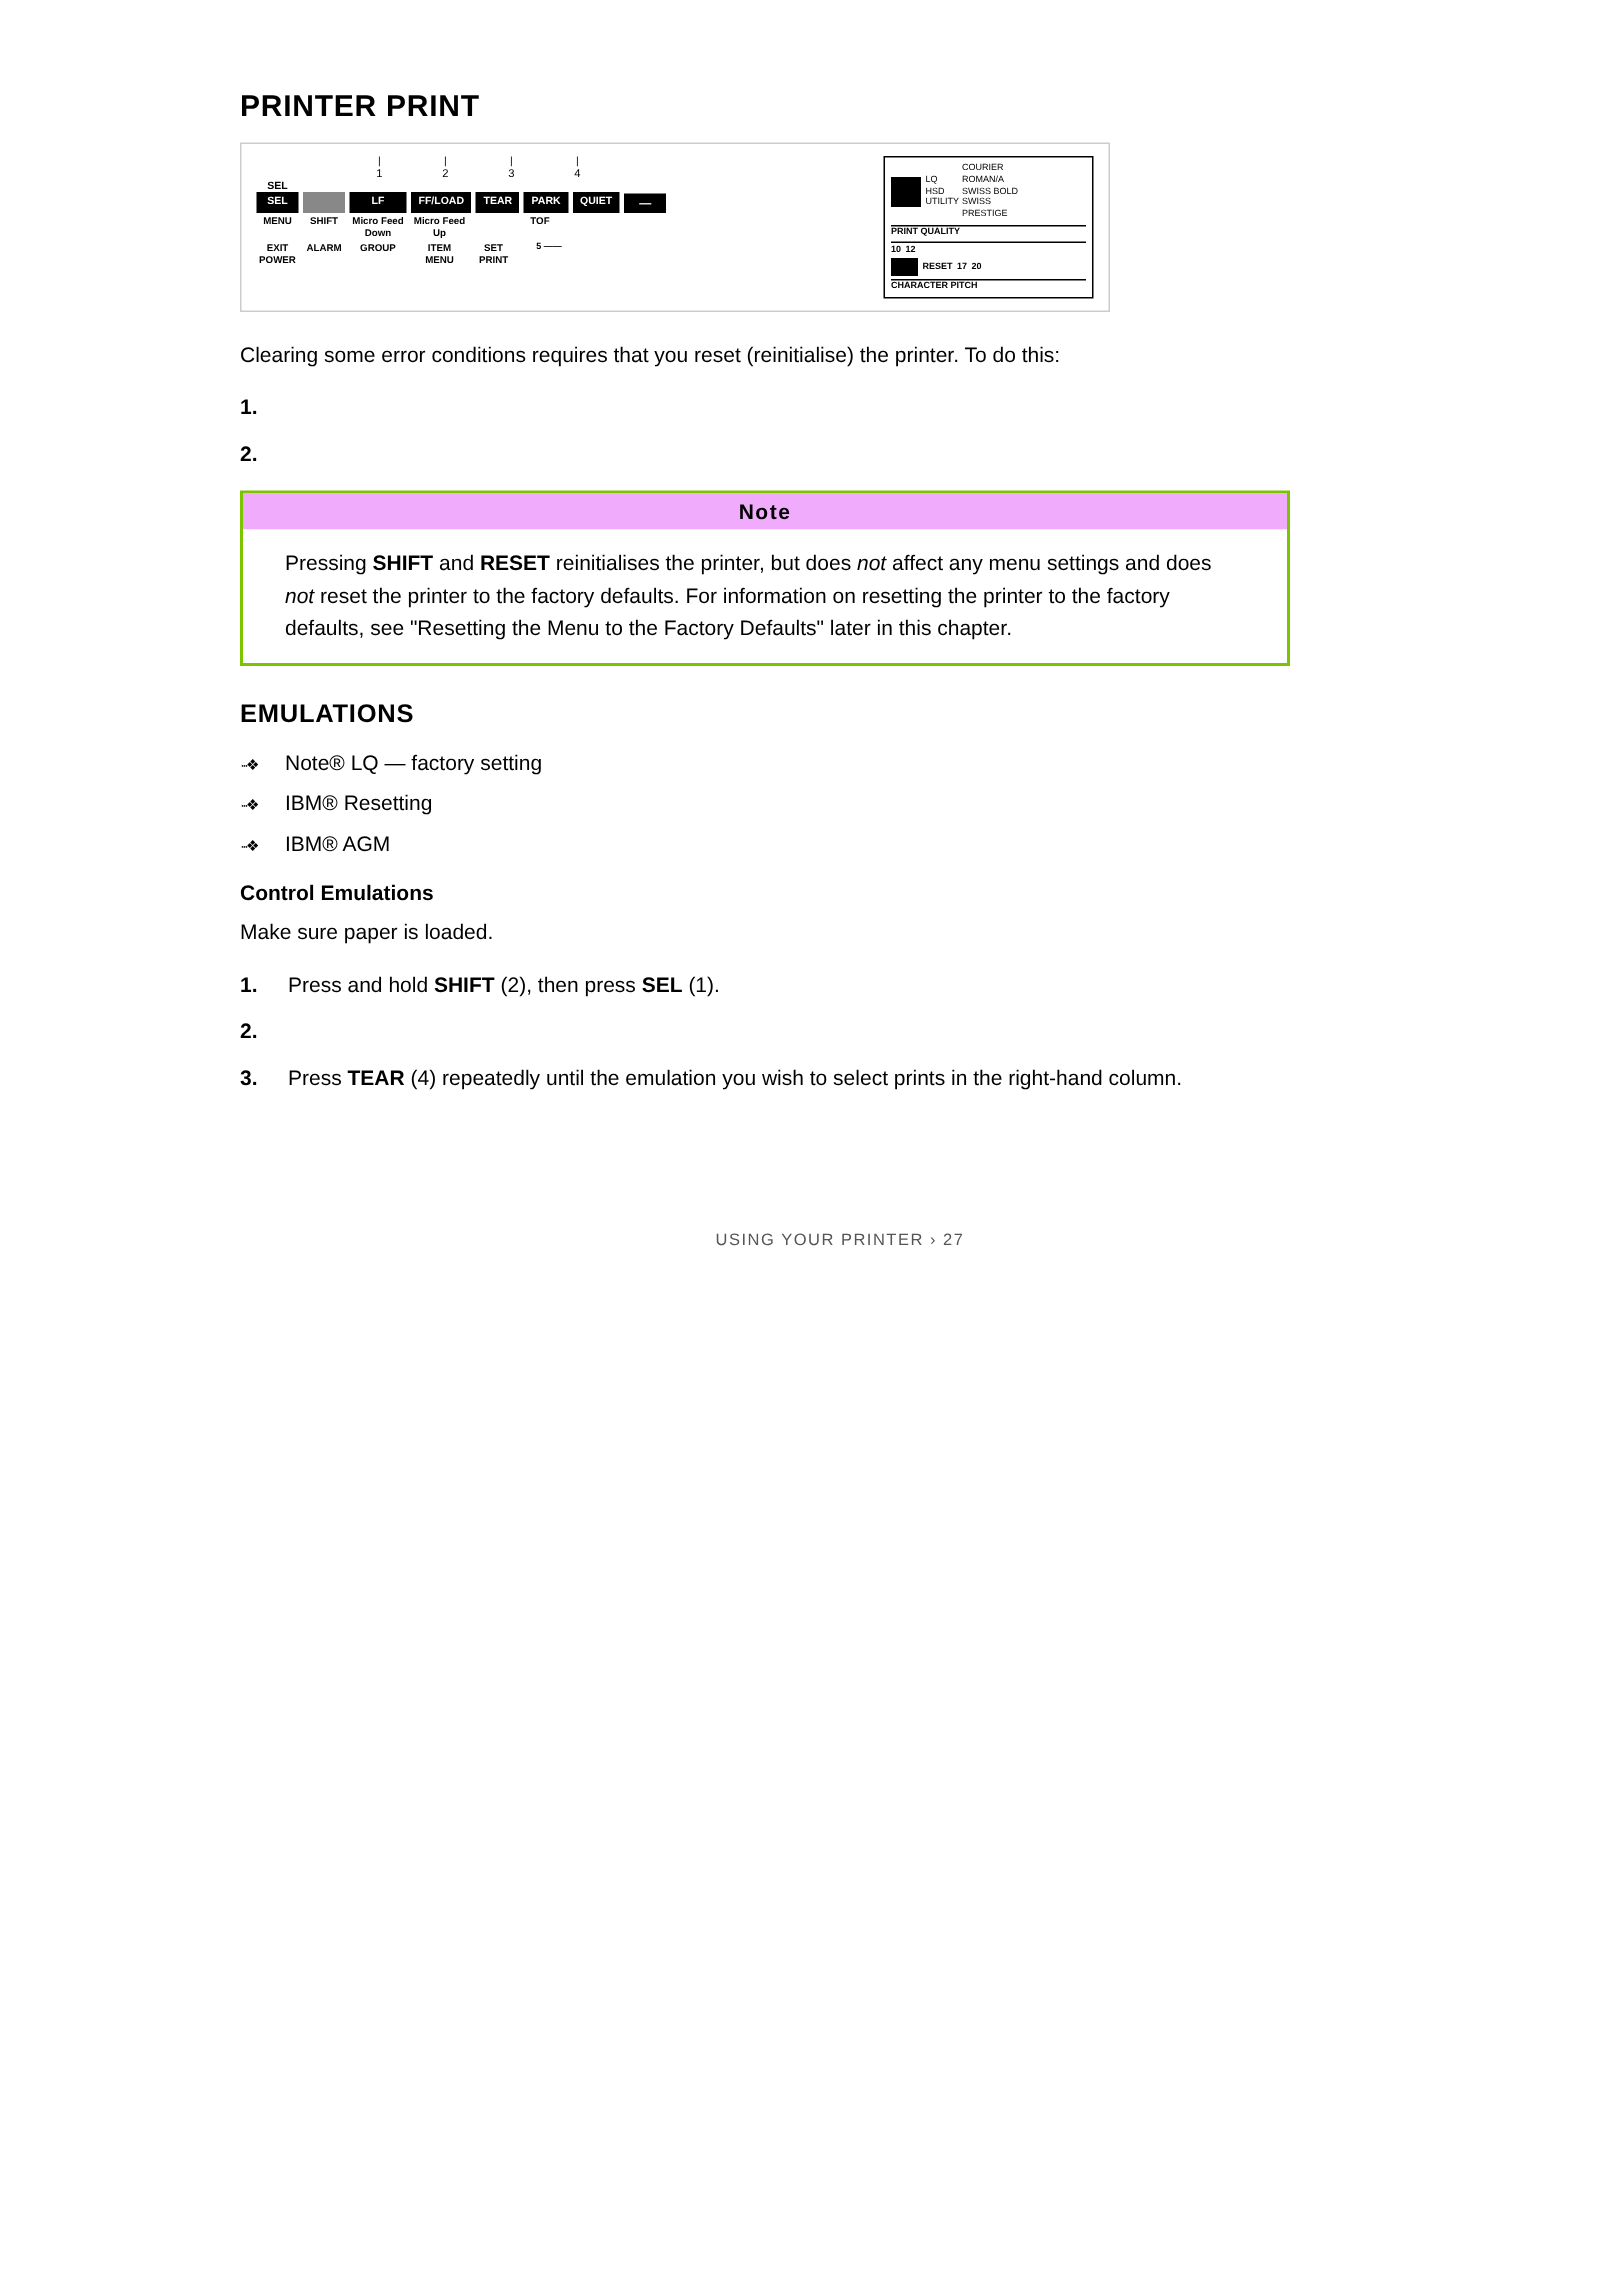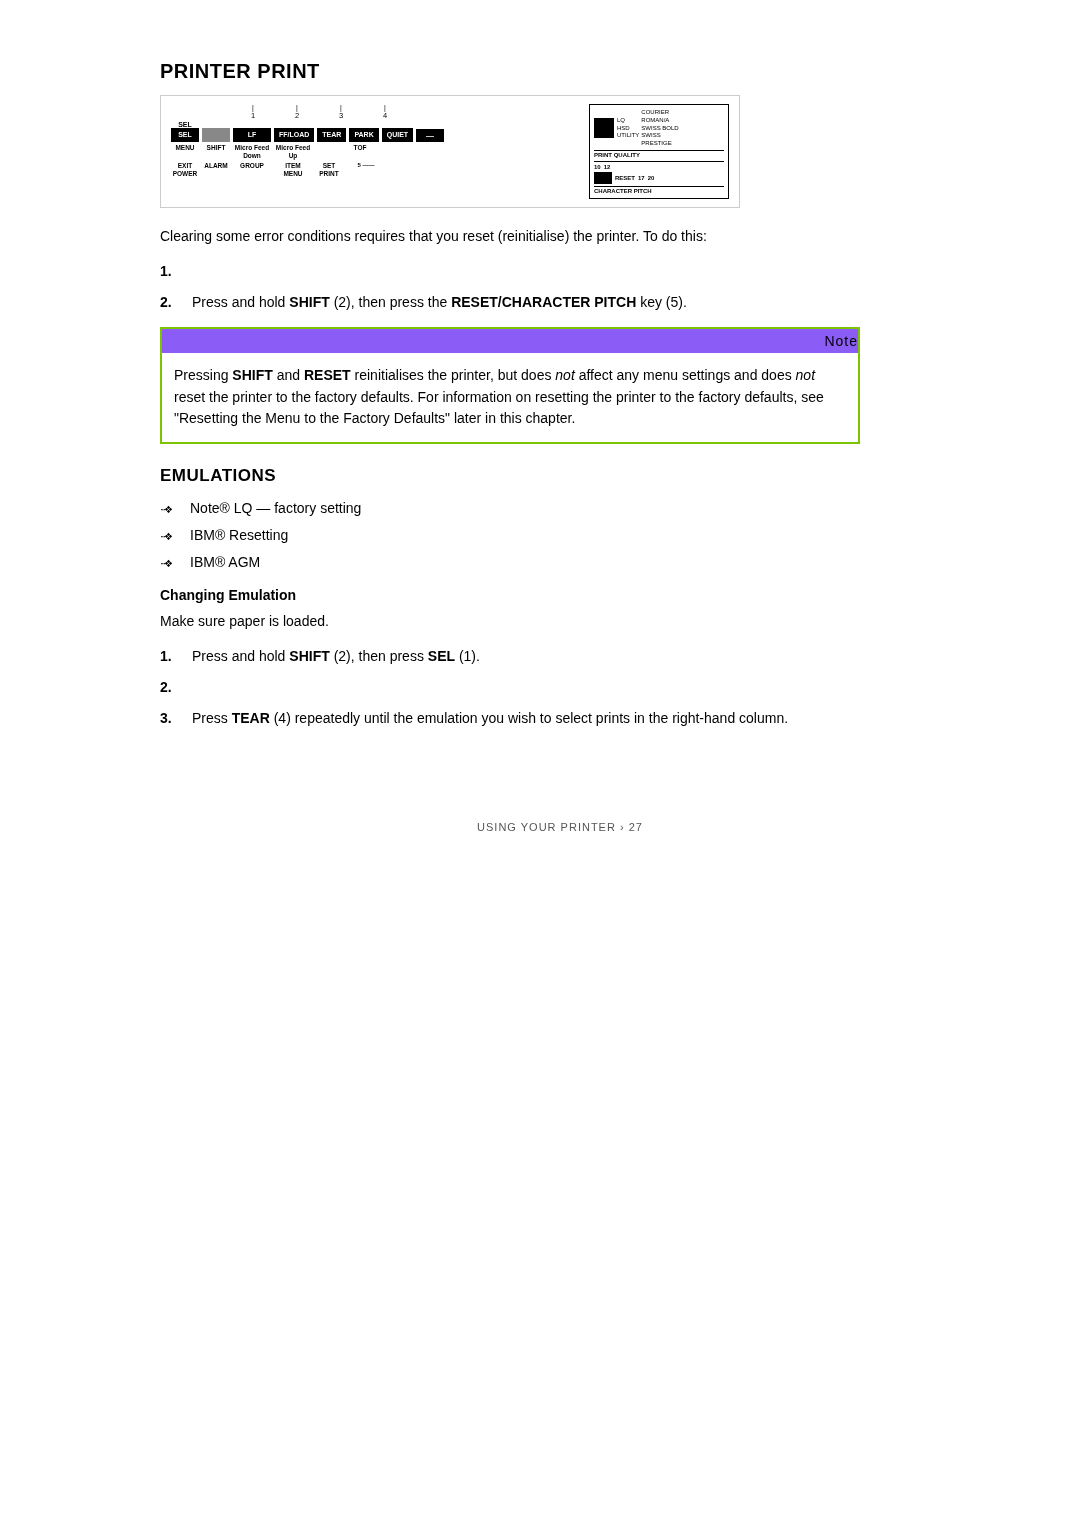--- a/index.html
+++ b/index.html
@@ -120,31 +120,31 @@
     }
 
     
     .note-box {
       border: 2px solid #7DC400;
       margin-bottom: 22px;
       max-width: 700px;
     }
 
     .note-header {
-      background: #8b5cf6;
+      background: #f0abfc;
       color: #000;
-      font-weight: 400;
-      font-size: 14px;
-      text-align: right;
+      font-weight: 700;
+      font-size: 14px;
+      text-align: center;
       padding: 4px 0;
       letter-spacing: 1px;
     }
 
     .note-body {
-      padding: 12px 12px;
+      padding: 12px 28px;
       font-size: 14px;
       line-height: 1.55;
       background: #fff;
     }
 
     
     .emulations-title {
       font-size: 17px;
       font-weight: 900;
       letter-spacing: 0.5px;
@@ -318,21 +318,20 @@
 </div>
 
 <p class="content-text">Clearing some error conditions requires that you reset (reinitialise) the printer. To do this:</p>
 
 <ol class="numbered-list">
   <li>
     <span class="list-num">1.</span>
   </li>
   <li>
     <span class="list-num">2.</span>
-    <span>Press and hold <strong>SHIFT</strong> (2), then press the <strong>RESET/CHARACTER PITCH</strong> key (5).</span>
   </li>
 </ol>
 
 <div class="note-box">
   <div class="note-header">Note</div>
   <div class="note-body">
     Pressing <strong>SHIFT</strong> and <strong>RESET</strong> reinitialises the printer, but does <em>not</em> affect any menu settings and does <em>not</em> reset the printer to the factory defaults. For information on resetting the printer to the factory defaults, see "Resetting the Menu to the Factory Defaults" later in this chapter.
   </div>
 </div>
 
@@ -346,21 +345,21 @@
   <li>
     <span class="bullet-arrow">···❖</span>
     <span>IBM® Resetting</span>
   </li>
   <li>
     <span class="bullet-arrow">···❖</span>
     <span>IBM® AGM</span>
   </li>
 </ul>
 
-<p class="sub-section-title">Changing Emulation</p>
+<p class="sub-section-title">Control Emulations</p>
 <p class="content-text">Make sure paper is loaded.</p>
 
 <ol class="numbered-list">
   <li>
     <span class="list-num">1.</span>
     <span>Press and hold <strong>SHIFT</strong> (2), then press <strong>SEL</strong> (1).</span>
   </li>
   <li>
     <span class="list-num">2.</span>
   </li>

